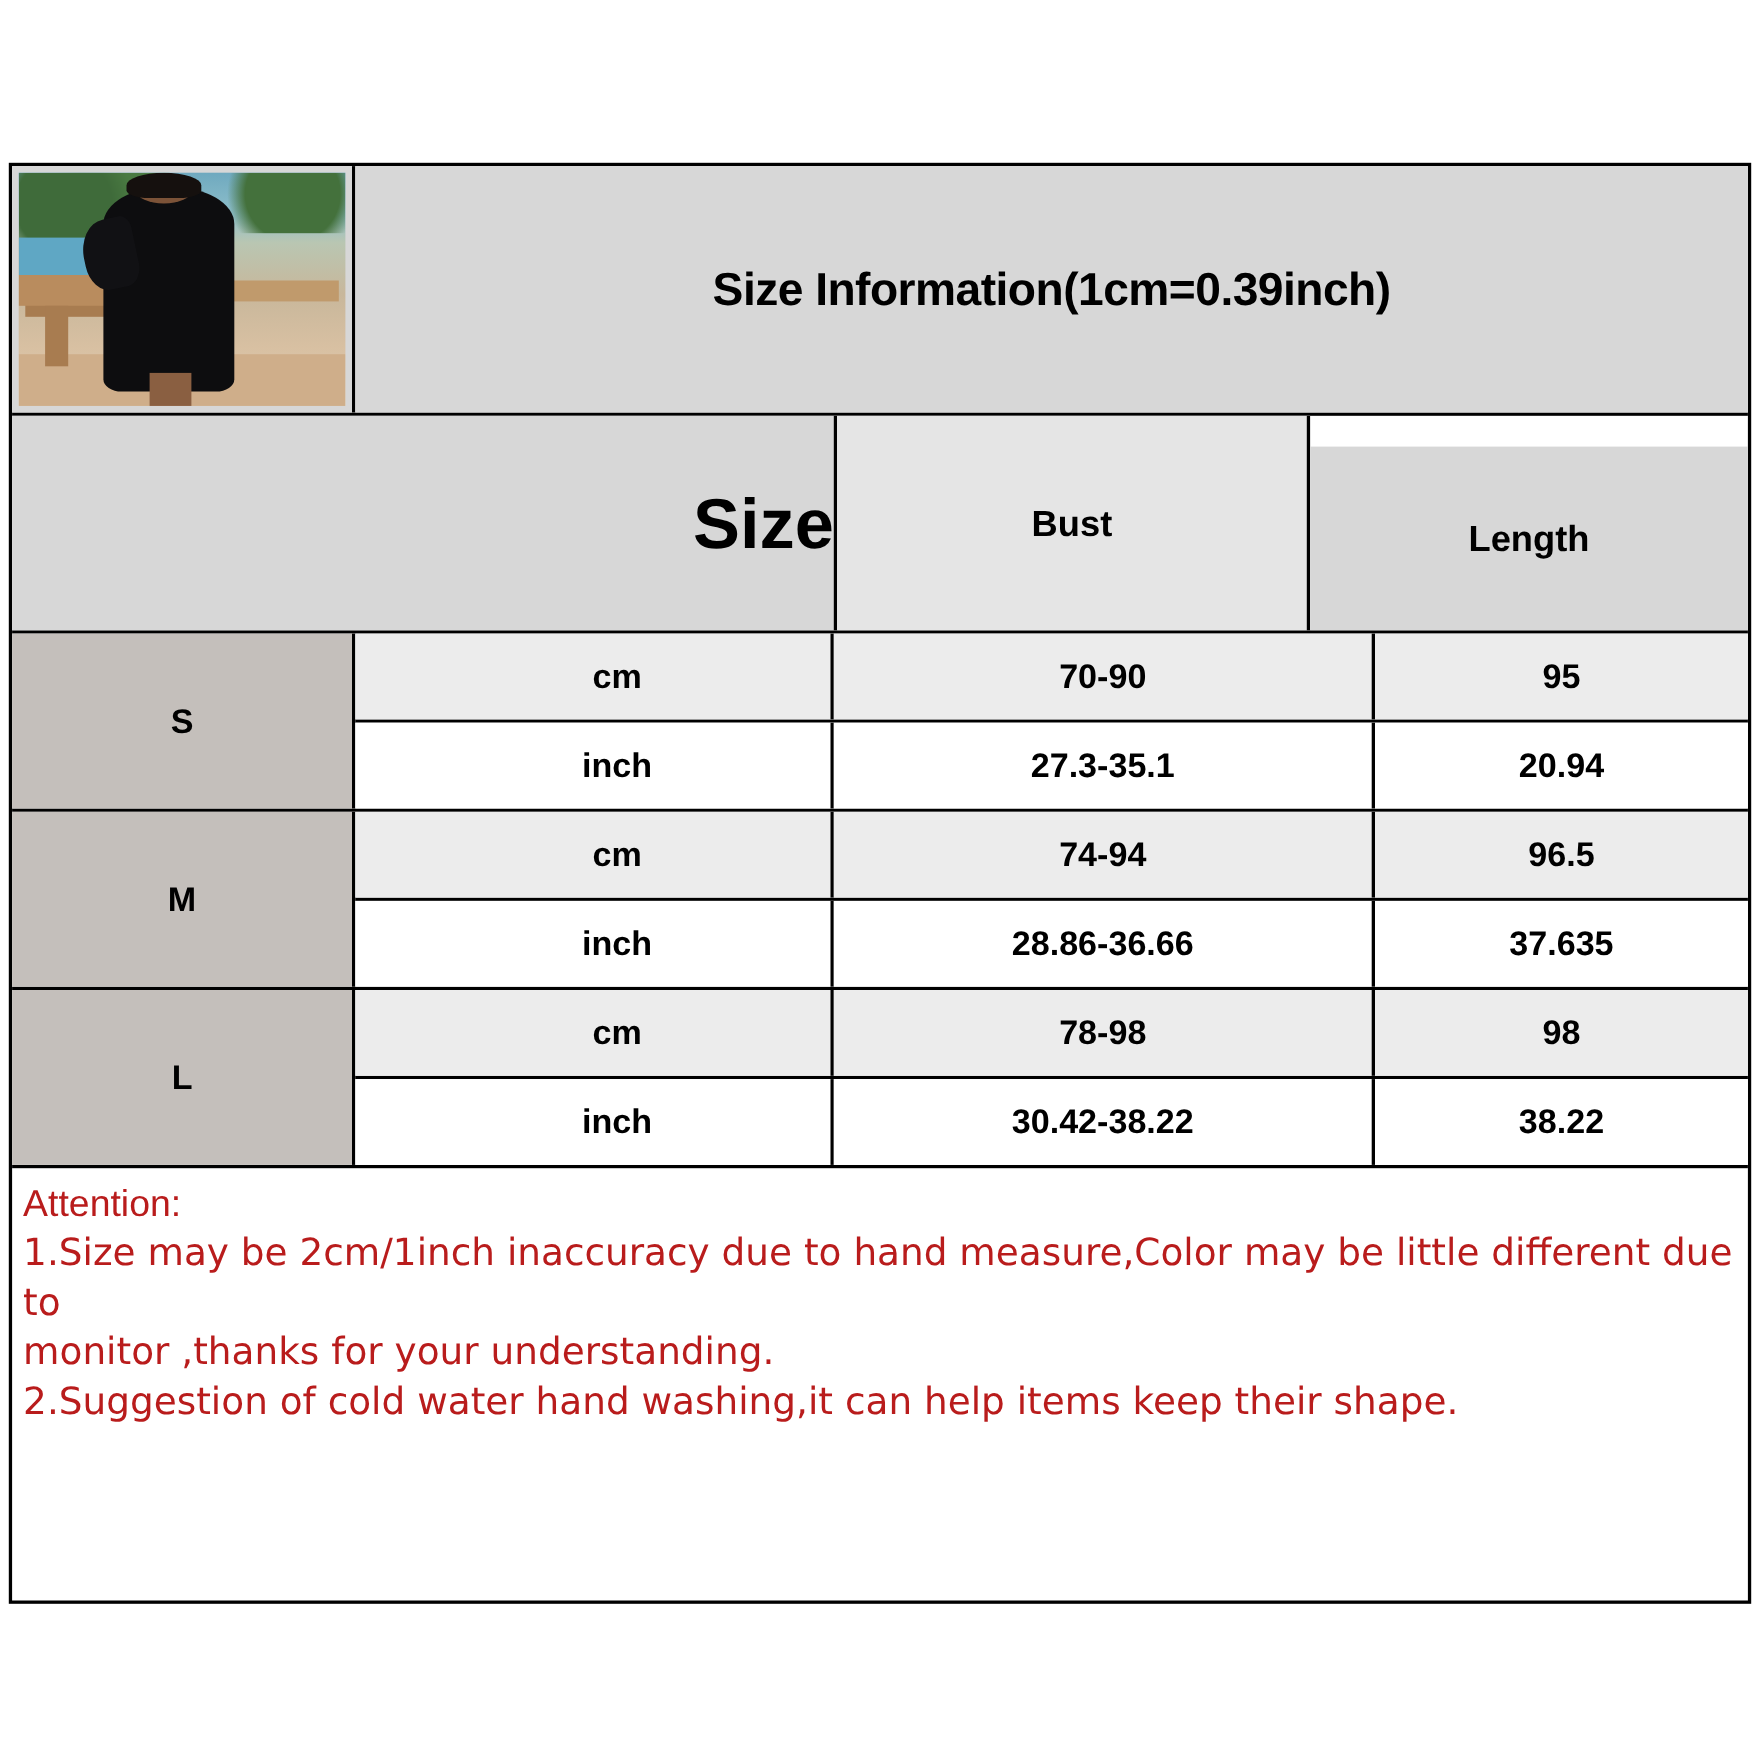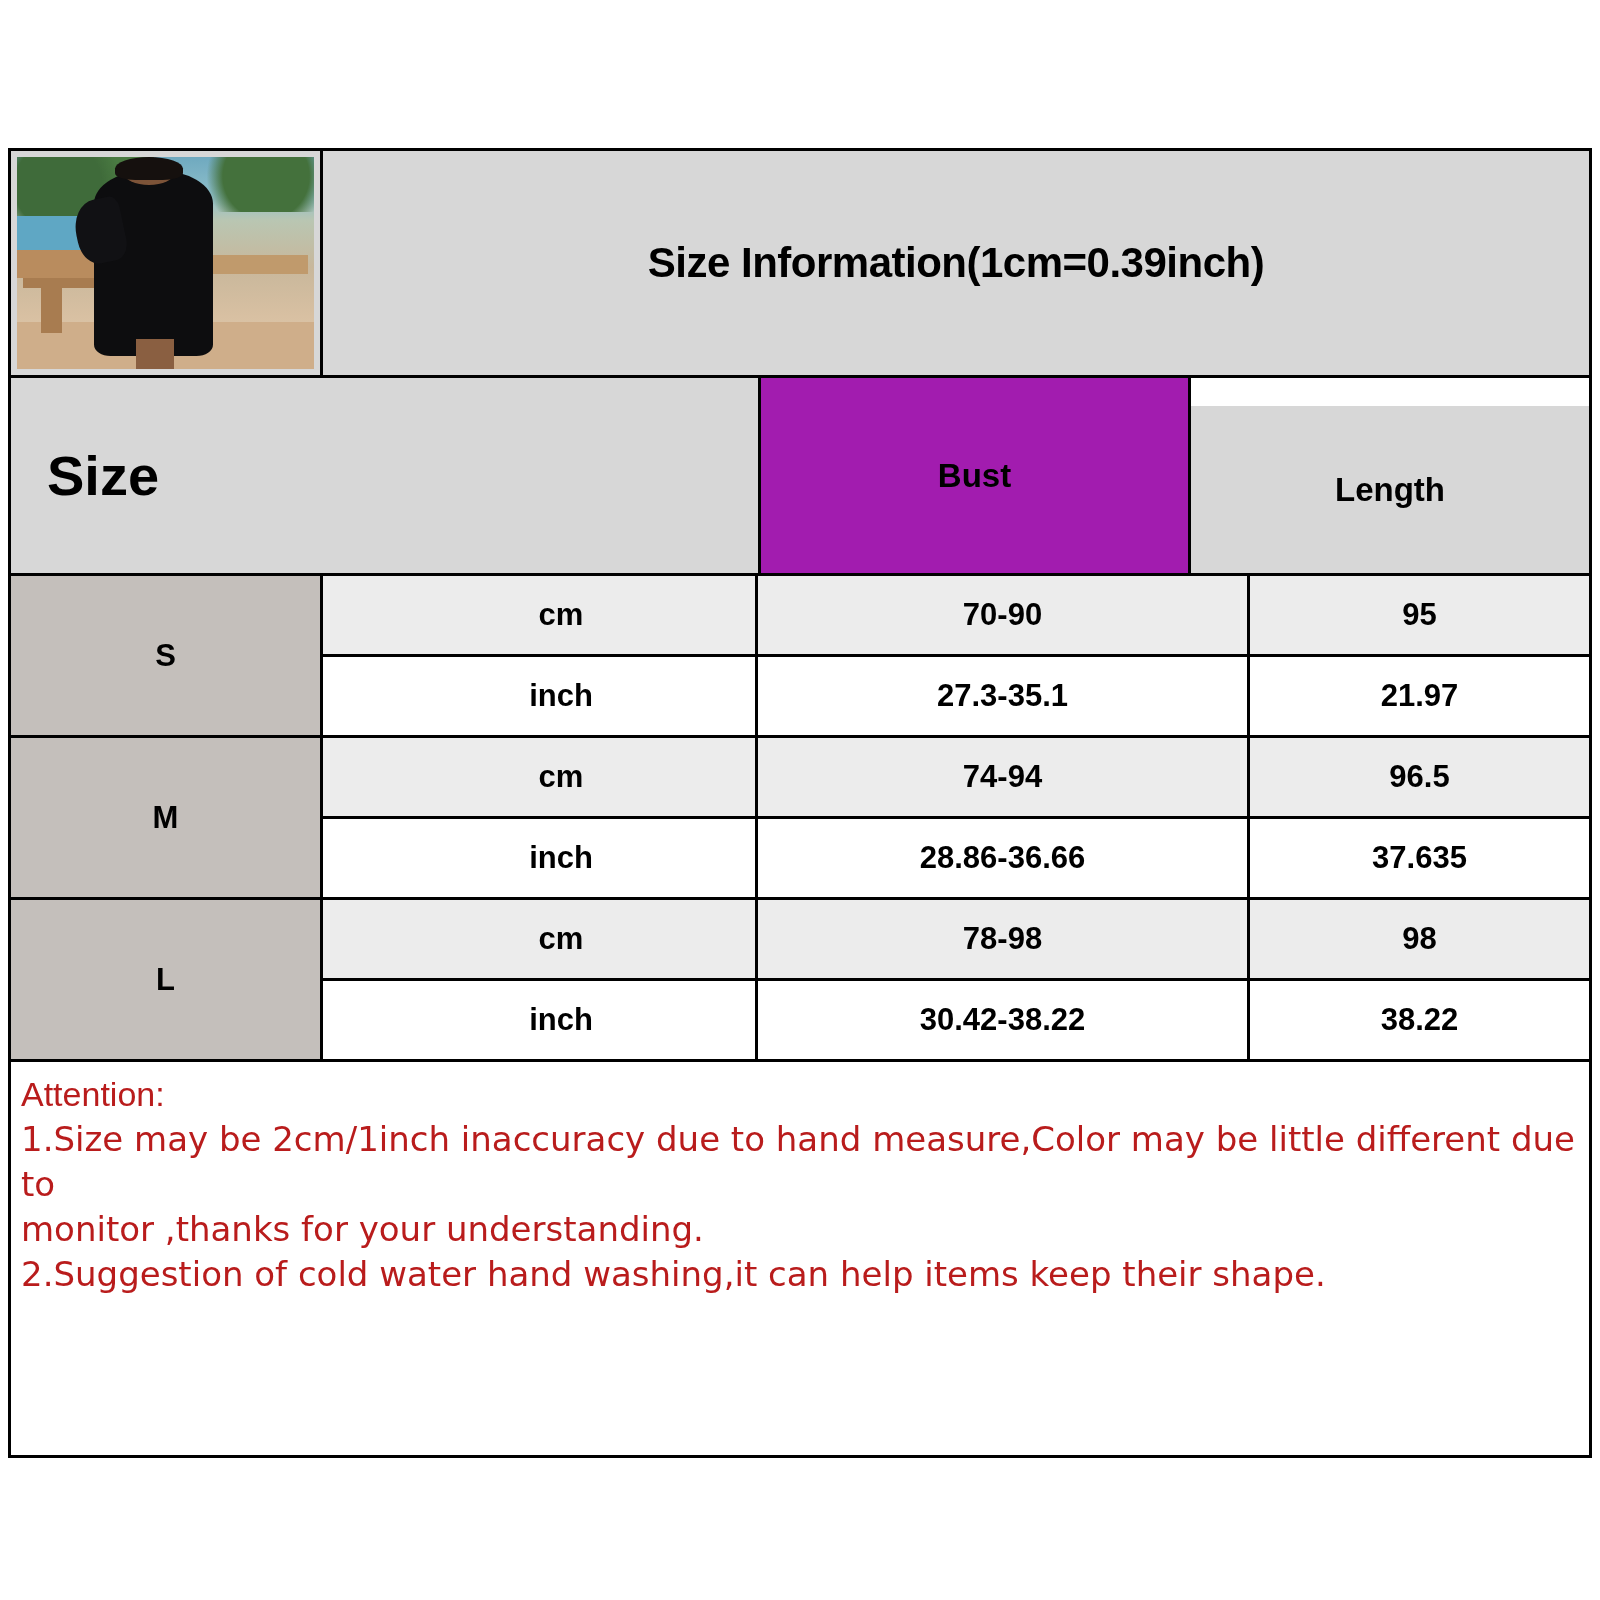--- a/index.html
+++ b/index.html
@@ -131,29 +131,29 @@
     width: 750px;
     background: #d7d7d7;
     border-right: 3px solid #000000;
     box-sizing: border-box;
     display: flex;
     align-items: center;
   }
   .ch-size span {
     display: block;
     width: 100%;
-    text-align: left;
-    font-size: 56px;
+    text-align: right;
+    font-size: 64px;
     font-weight: bold;
     padding-left: 36px;
     box-sizing: border-box;
   }
   .ch-bust {
     width: 430px;
-    background: #a21caf;
+    background: #e5e5e5;
     border-right: 3px solid #000000;
     box-sizing: border-box;
     display: flex;
     align-items: center;
     justify-content: center;
     font-size: 33px;
     font-weight: bold;
   }
   .ch-length {
     flex: 1;
@@ -272,21 +272,21 @@
     <div class="sg-label">S</div>
     <div class="sg-rows">
       <div class="sg-row first shadeA">
         <div class="cell unit">cm</div>
         <div class="cell bust">70-90</div>
         <div class="cell length">95</div>
       </div>
       <div class="sg-row shadeB">
         <div class="cell unit">inch</div>
         <div class="cell bust">27.3-35.1</div>
-        <div class="cell length">21.97</div>
+        <div class="cell length">20.94</div>
       </div>
     </div>
   </div>
 
   <div class="size-group">
     <div class="sg-label">M</div>
     <div class="sg-rows">
       <div class="sg-row first shadeA">
         <div class="cell unit">cm</div>
         <div class="cell bust">74-94</div>

